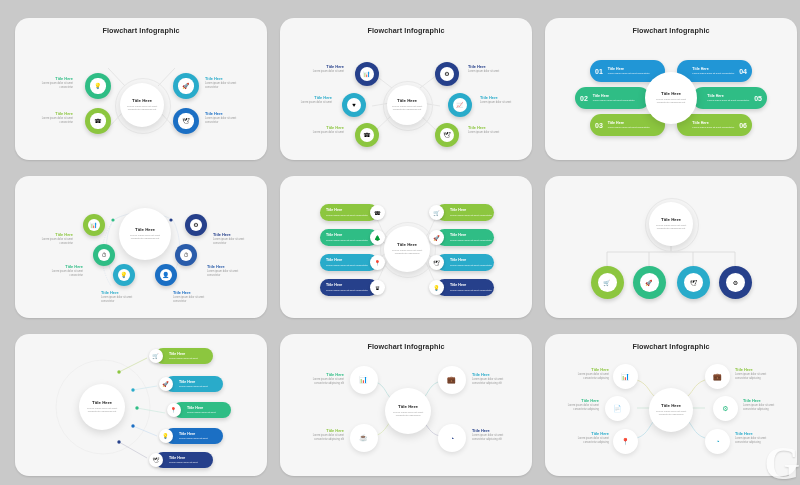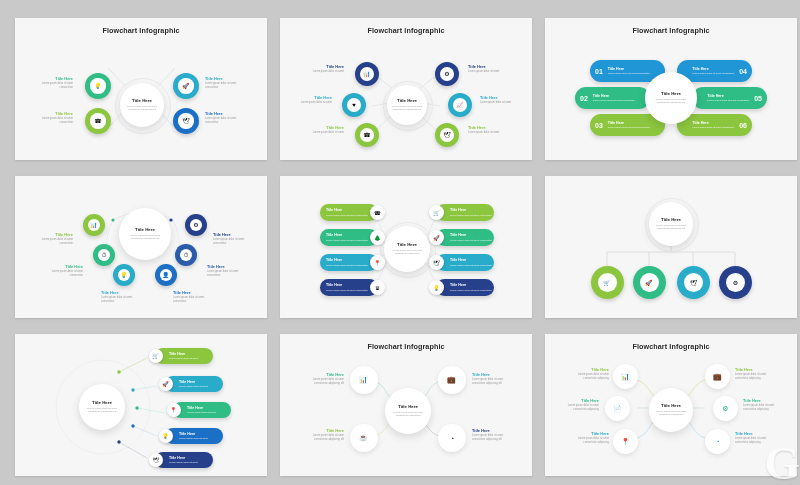--- a/index.html
+++ b/index.html
@@ -15,20 +15,21 @@
     grid-template-rows:142px 142px 142px;
     column-gap:13px;row-gap:16px;
     padding:18px 15px;
     box-sizing:border-box;
   }
   .slide{
     position:relative;
     background:#f6f6f6;
     box-shadow:0 1px 2px rgba(0,0,0,.12);
     overflow:hidden;
+    border-radius:14px;
   }
   .slide-title{
     position:absolute;top:8px;left:0;width:100%;
     text-align:center;
     font-size:7.2px;font-weight:bold;color:#2b2b2b;
     letter-spacing:.1px;
   }
   
   .tb{position:absolute;width:44px;line-height:1.35;}
   .tb .t{font-size:3.9px;font-weight:bold;margin-bottom:1.2px;}

